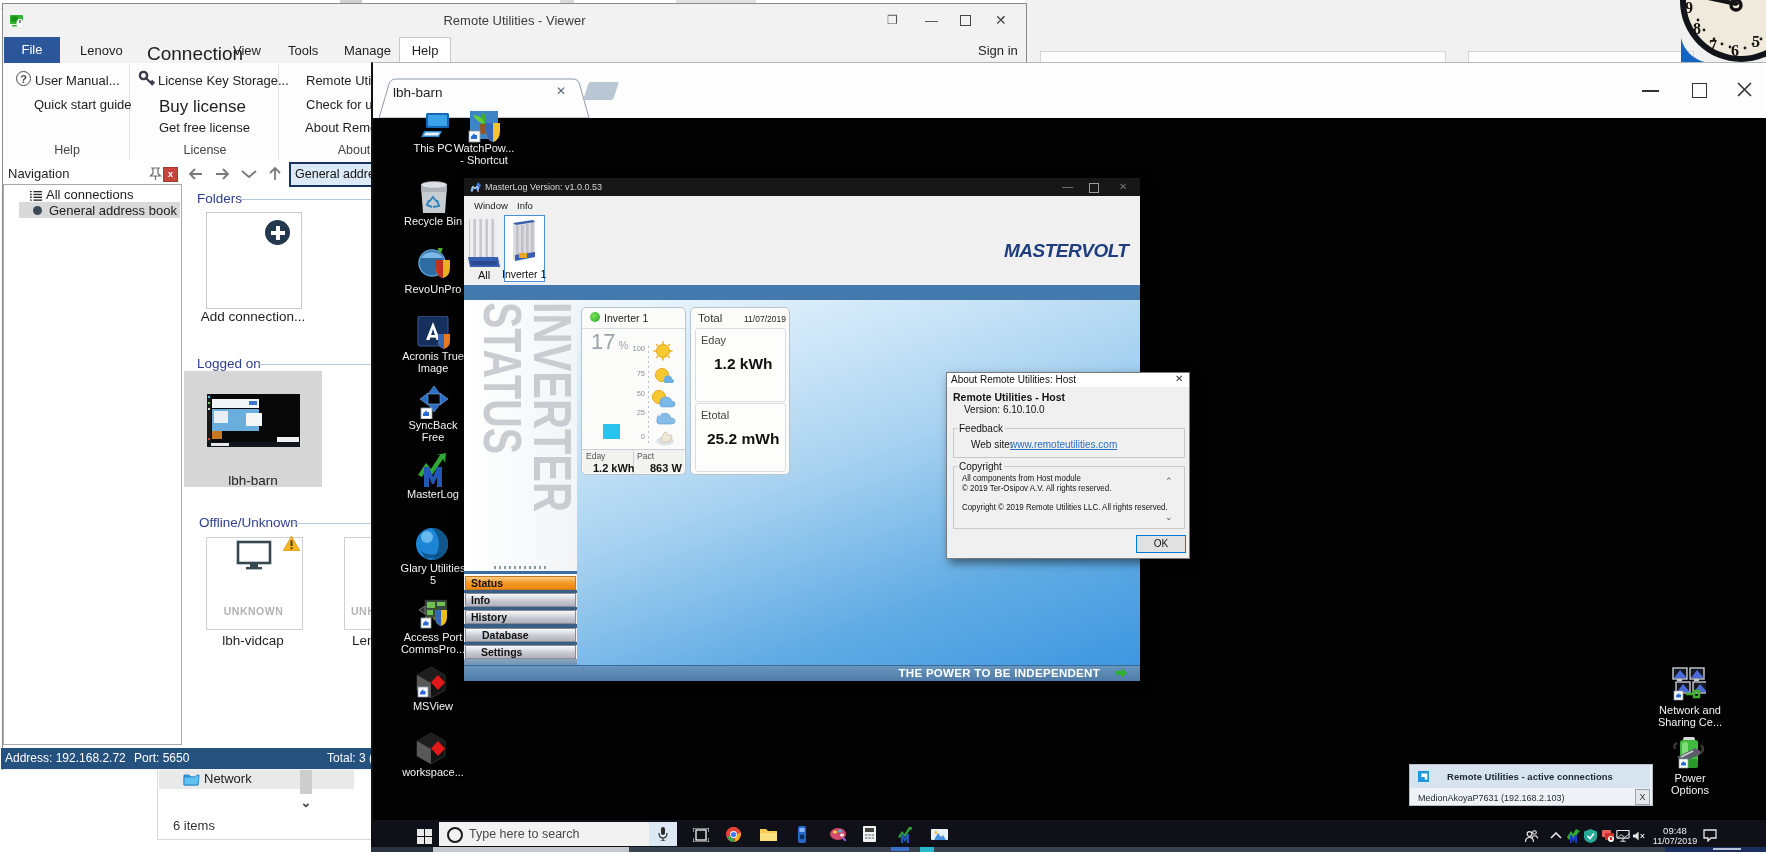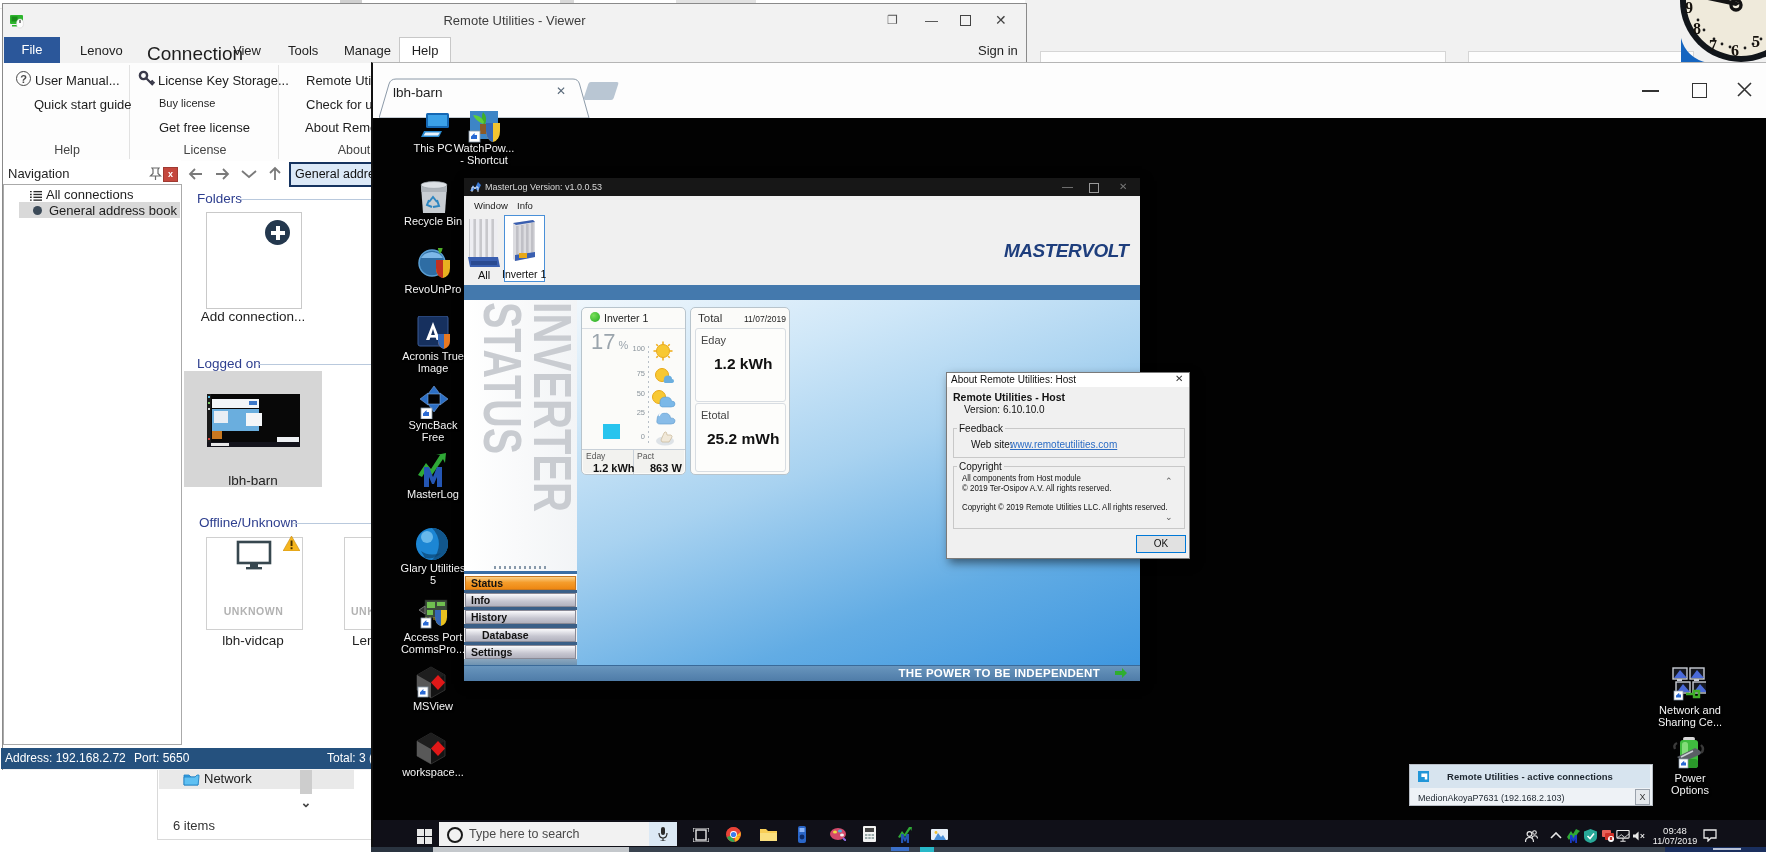--- a/index.html
+++ b/index.html
@@ -89,21 +89,21 @@
     <div class="a" style="left:275px;top:2px;width:1px;height:94px;background:#e2e2e2;"></div>
     <div class="a" style="left:13px;top:8px;width:13px;height:13px;border:1.5px solid #4a4a4a;border-radius:50%;color:#4a4a4a;font-size:11px;font-weight:bold;text-align:center;line-height:15px;">?</div>
     <div class="a" style="left:32px;top:10px;font-size:13px;color:#1e1e1e;">User Manual...</div>
     <div class="a" style="left:31px;top:34px;font-size:13px;color:#1e1e1e;">Quick start guide</div>
     <div class="a" style="left:0px;top:80px;width:128px;text-align:center;font-size:12.5px;color:#444;">Help</div>
     <svg class="a" style="left:135px;top:7px;" width="18" height="18" viewBox="0 0 18 18">
       <circle cx="5.5" cy="5.5" r="3.6" fill="none" stroke="#3a3a4a" stroke-width="2.4"></circle>
       <path d="M8 8 L15 15 M12.5 12.5 L15 10.5 M14 14 L16.5 12" stroke="#3a3a4a" stroke-width="2.2" fill="none"></path>
     </svg>
     <div class="a" style="left:155px;top:10px;font-size:13px;color:#1e1e1e;">License Key Storage...</div>
-    <div class="a" style="left:156px;top:34px;font-size:11px;color:#1e1e1e;">Buy license</div>
+    <div class="a" style="left:156px;top:34px;font-size:17px;color:#1e1e1e;">Buy license</div>
     <div class="a" style="left:156px;top:57px;font-size:13px;color:#1e1e1e;">Get free license</div>
     <div class="a" style="left:128px;top:80px;width:148px;text-align:center;font-size:12.5px;color:#444;">License</div>
     <div class="a" style="left:303px;top:10px;font-size:13px;color:#1e1e1e;">Remote Utilities</div>
     <div class="a" style="left:303px;top:34px;font-size:13px;color:#1e1e1e;">Check for updates</div>
     <div class="a" style="left:302px;top:57px;font-size:13px;color:#1e1e1e;">About Remote</div>
     <div class="a" style="left:276px;top:80px;width:150px;text-align:center;font-size:12.5px;color:#444;">About</div>
   </div>
 
   <div class="a" style="left:0;top:157px;width:1022px;height:588px;background:#fff;"></div>
 </div>
@@ -549,21 +549,21 @@
   <div class="a" style="left:1px;top:415px;width:111px;height:14px;background:linear-gradient(180deg,#fafafc,#c6c6d0 60%,#b2b2be);border:1px solid #8a8a96;box-sizing:border-box;">
         <span style="position:absolute;left:5px;top:0px;font-size:10.5px;font-weight:bold;color:#111;">Info</span>
       </div>
   <div class="a" style="left:1px;top:432px;width:111px;height:14px;background:linear-gradient(180deg,#fafafc,#c6c6d0 60%,#b2b2be);border:1px solid #8a8a96;box-sizing:border-box;">
         <span style="position:absolute;left:5px;top:0px;font-size:10.5px;font-weight:bold;color:#111;">History</span>
       </div>
   <div class="a" style="left:1px;top:450px;width:111px;height:14px;background:linear-gradient(180deg,#fafafc,#c6c6d0 60%,#b2b2be);border:1px solid #8a8a96;box-sizing:border-box;">
         <span style="position:absolute;left:16px;top:0px;font-size:10.5px;font-weight:bold;color:#111;">Database</span>
       </div>
   <div class="a" style="left:1px;top:467px;width:111px;height:14px;background:linear-gradient(180deg,#fafafc,#c6c6d0 60%,#b2b2be);border:1px solid #8a8a96;box-sizing:border-box;">
-        <span style="position:absolute;left:5px;top:0px;font-size:10.5px;font-weight:bold;color:#111;">Settings</span>
+        <span style="position:absolute;left:15px;top:0px;font-size:10.5px;font-weight:bold;color:#111;">Settings</span>
       </div>
   <div class="a" style="left:0px;top:396px;width:113px;height:2px;background:#fff;"></div>
       <div class="a" style="left:0px;top:412px;width:113px;height:3px;background:#3a5f87;"></div>
       <div class="a" style="left:0px;top:429px;width:113px;height:3px;background:#3a5f87;"></div>
       <div class="a" style="left:0px;top:446px;width:113px;height:4px;background:#3a5f87;"></div>
       <div class="a" style="left:0px;top:464px;width:113px;height:3px;background:#3a5f87;"></div>
       <div class="a" style="left:0px;top:481px;width:113px;height:6px;background:linear-gradient(180deg,#8ba6bd,#6e93b2);"></div>
 
   <div class="a" style="left:113px;top:122px;width:563px;height:365px;background:linear-gradient(160deg,#f0f7fc 0%,#cfe7f8 22%,#a8d2f0 45%,#62ace4 75%,#3e97e0 100%);"></div>
 

